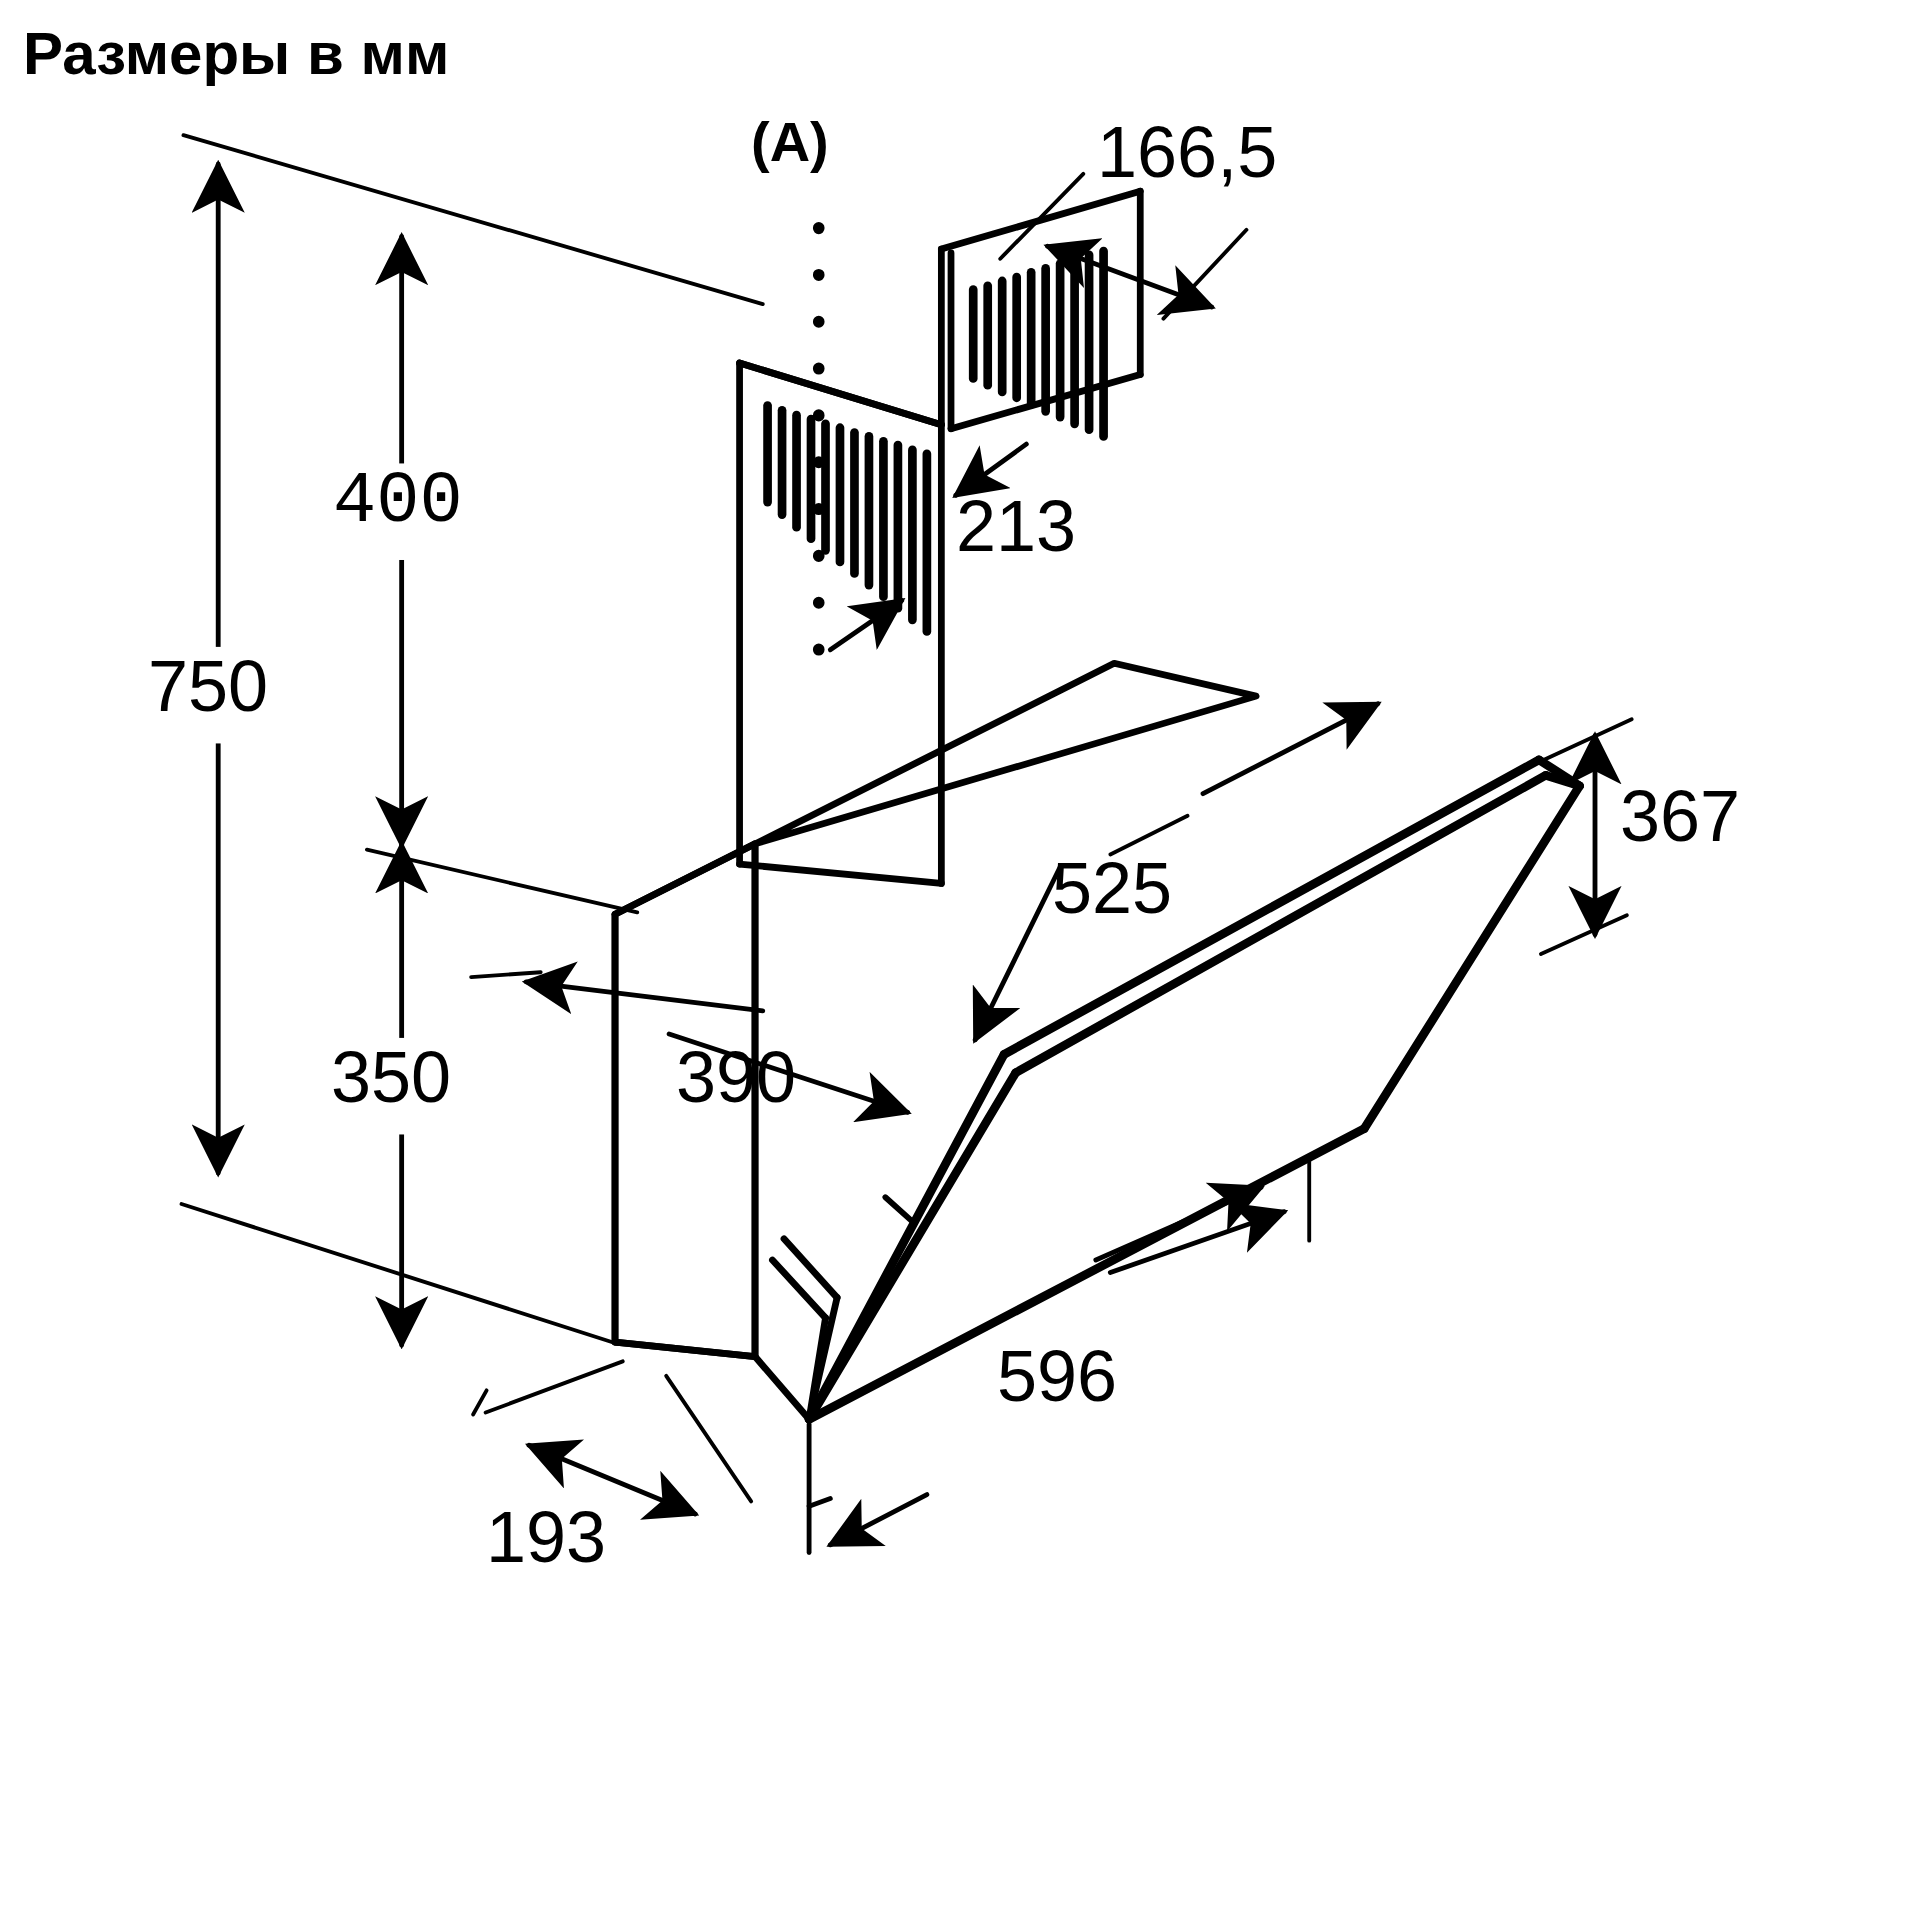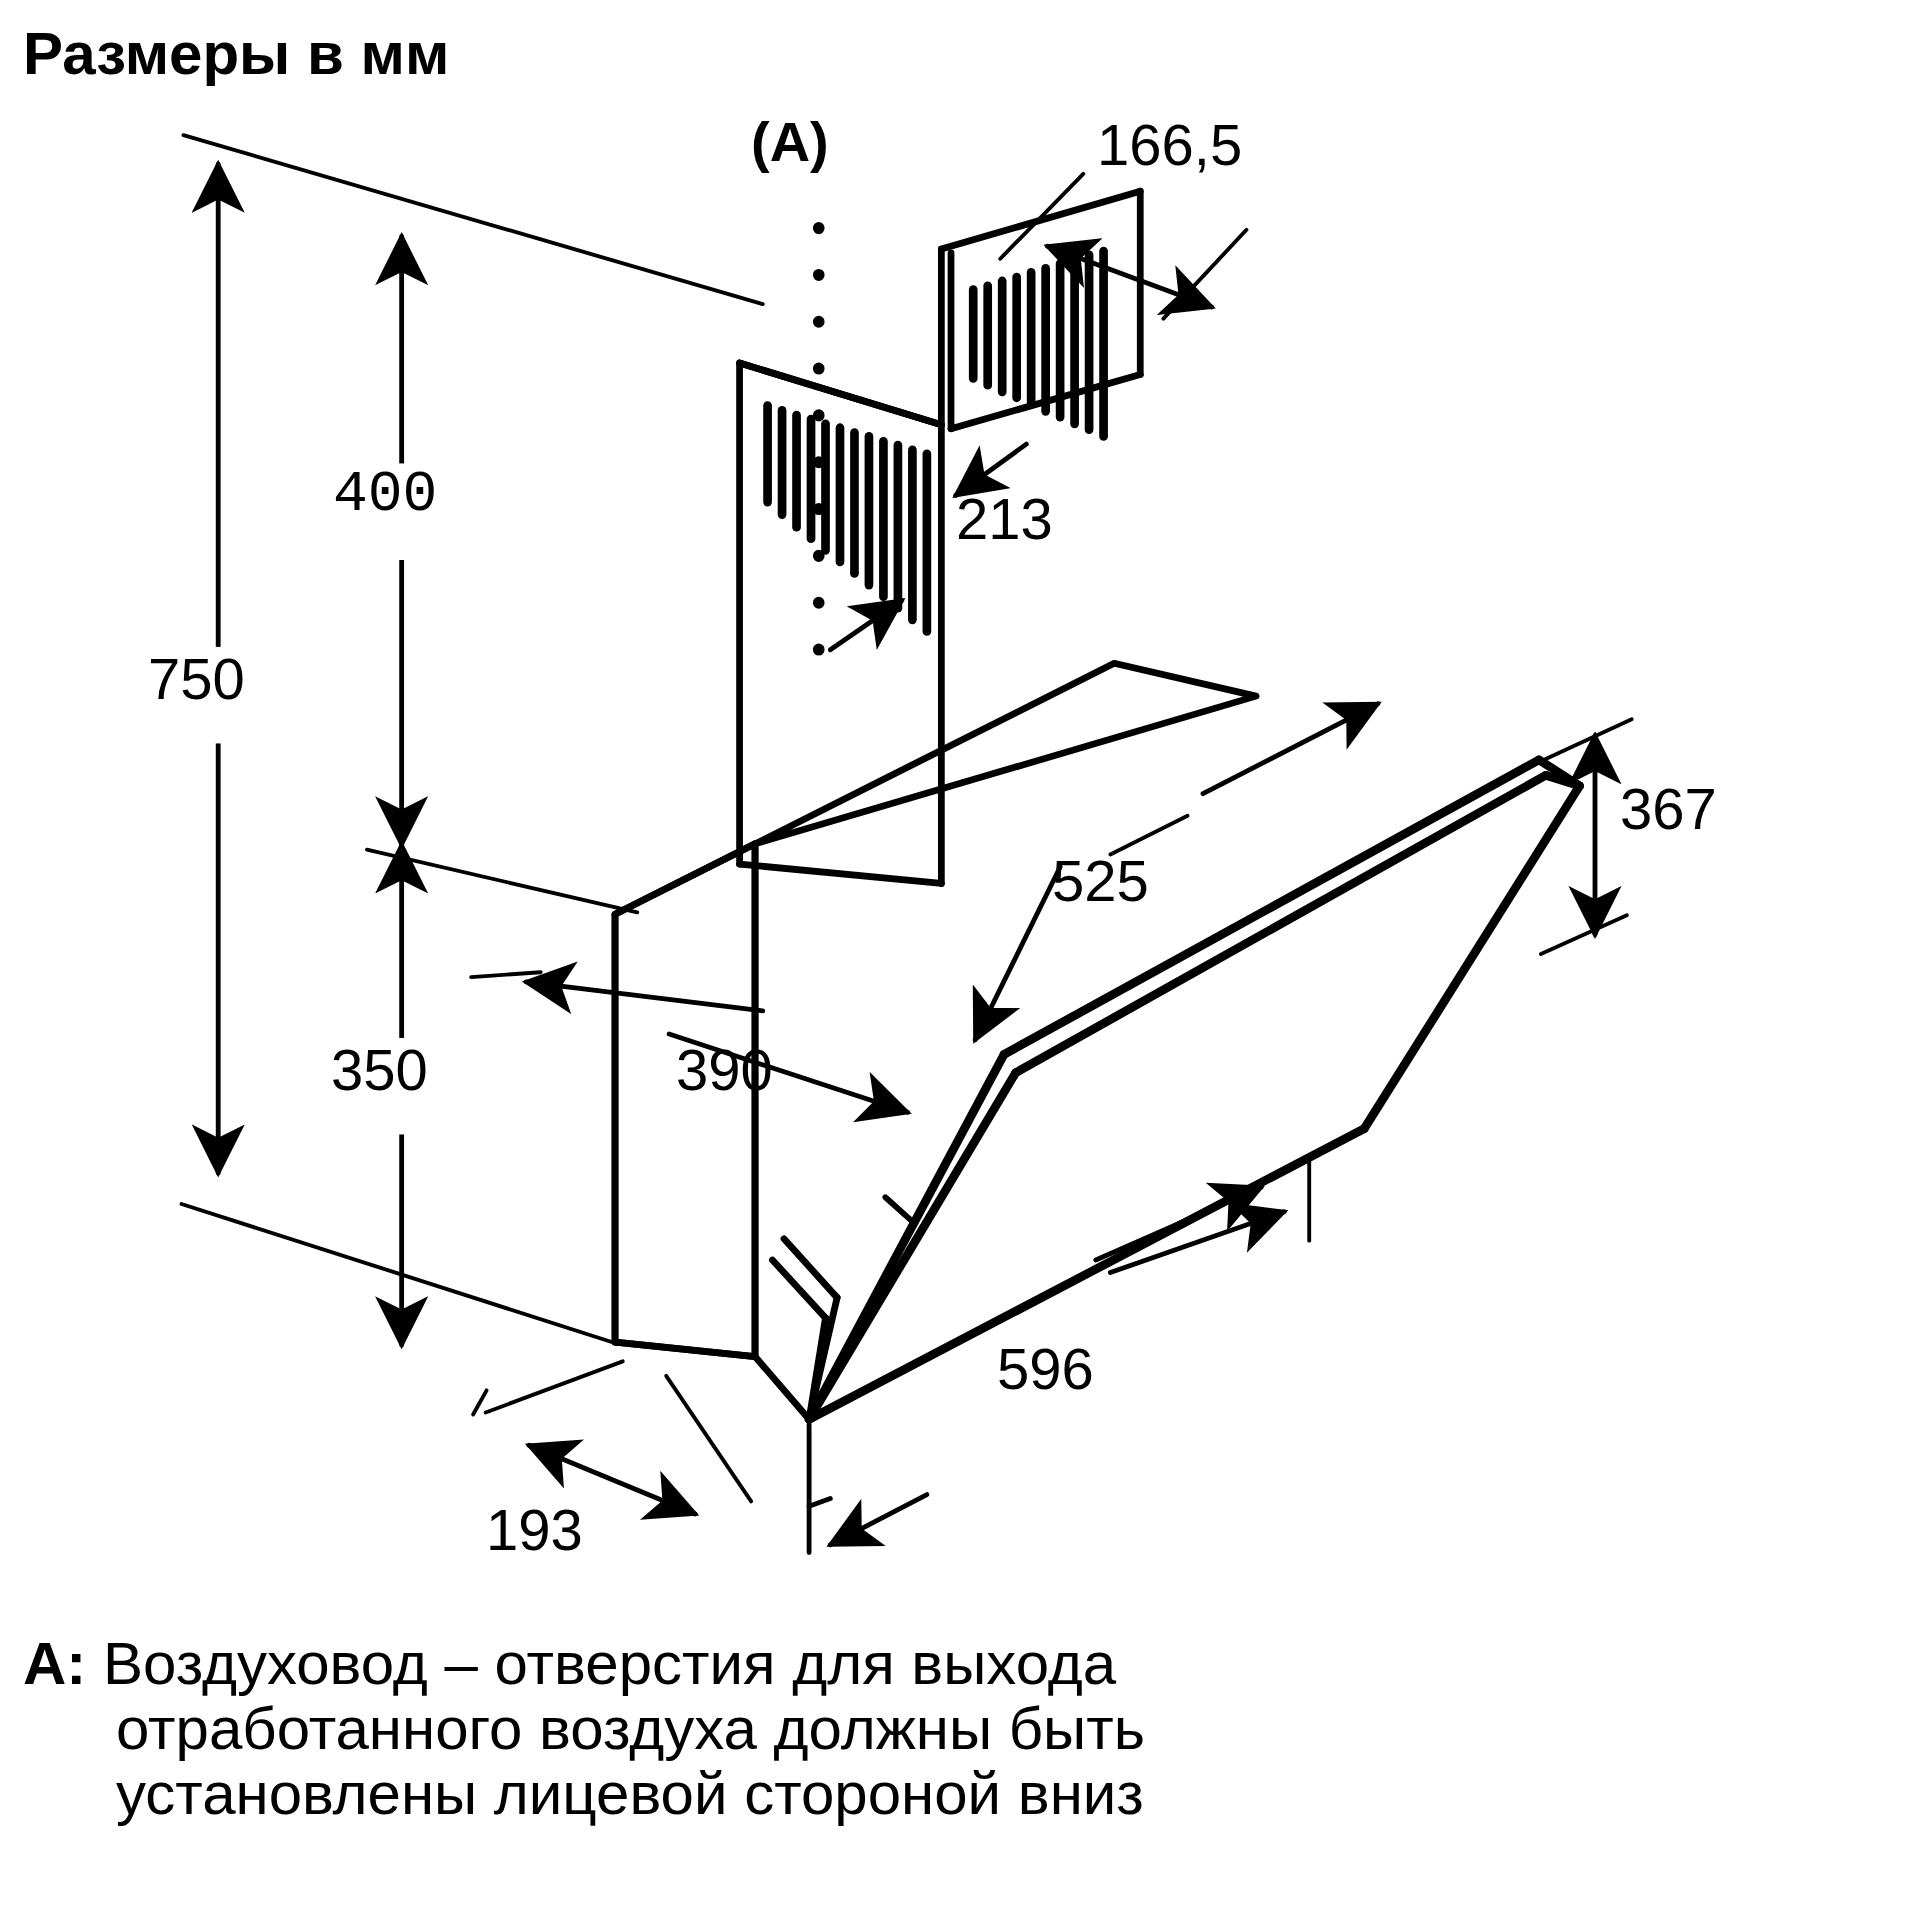--- a/index.html
+++ b/index.html
@@ -45,21 +45,21 @@
     font-size: 60px;
     line-height: 1.08;
     white-space: nowrap;
   }
   .note .nline { display: block; }
   .note .nline.indent { padding-left: 93px; }
   .note b { font-weight: 700; }
   
   .dim {
     position: absolute;
-    font-size: 58px;
+    font-size: 72px;
     font-weight: 400;
     white-space: nowrap;
     line-height: 1;
   }
   .dim.bold { font-weight: 700; font-size: 56px; }
 </style>
 </head>
 <body>
 
 <div id="stage">
@@ -296,21 +296,15 @@
   <div class="dim" style="left:1052px; top:852px;">525</div>
 
   <div class="dim" style="left:676px; top:1041px;">390</div>
 
   <div class="dim" style="left:331px; top:1041px;">350</div>
 
   <div class="dim" style="left:997px; top:1340px;text-align:right;">596</div>
 
   <div class="dim" style="left:486px; top:1501px;">193</div>
 
-  <div class="note">
-    <span class="nline"><b>A:</b>
-      <span>Воздуховод – отверстия для выхода</span></span>
-    <span class="nline indent">отработанного воздуха должны быть</span>
-    <span class="nline indent">установлены лицевой стороной вниз</span>
-  </div>
 
 </div>
 
 
 </body></html>

